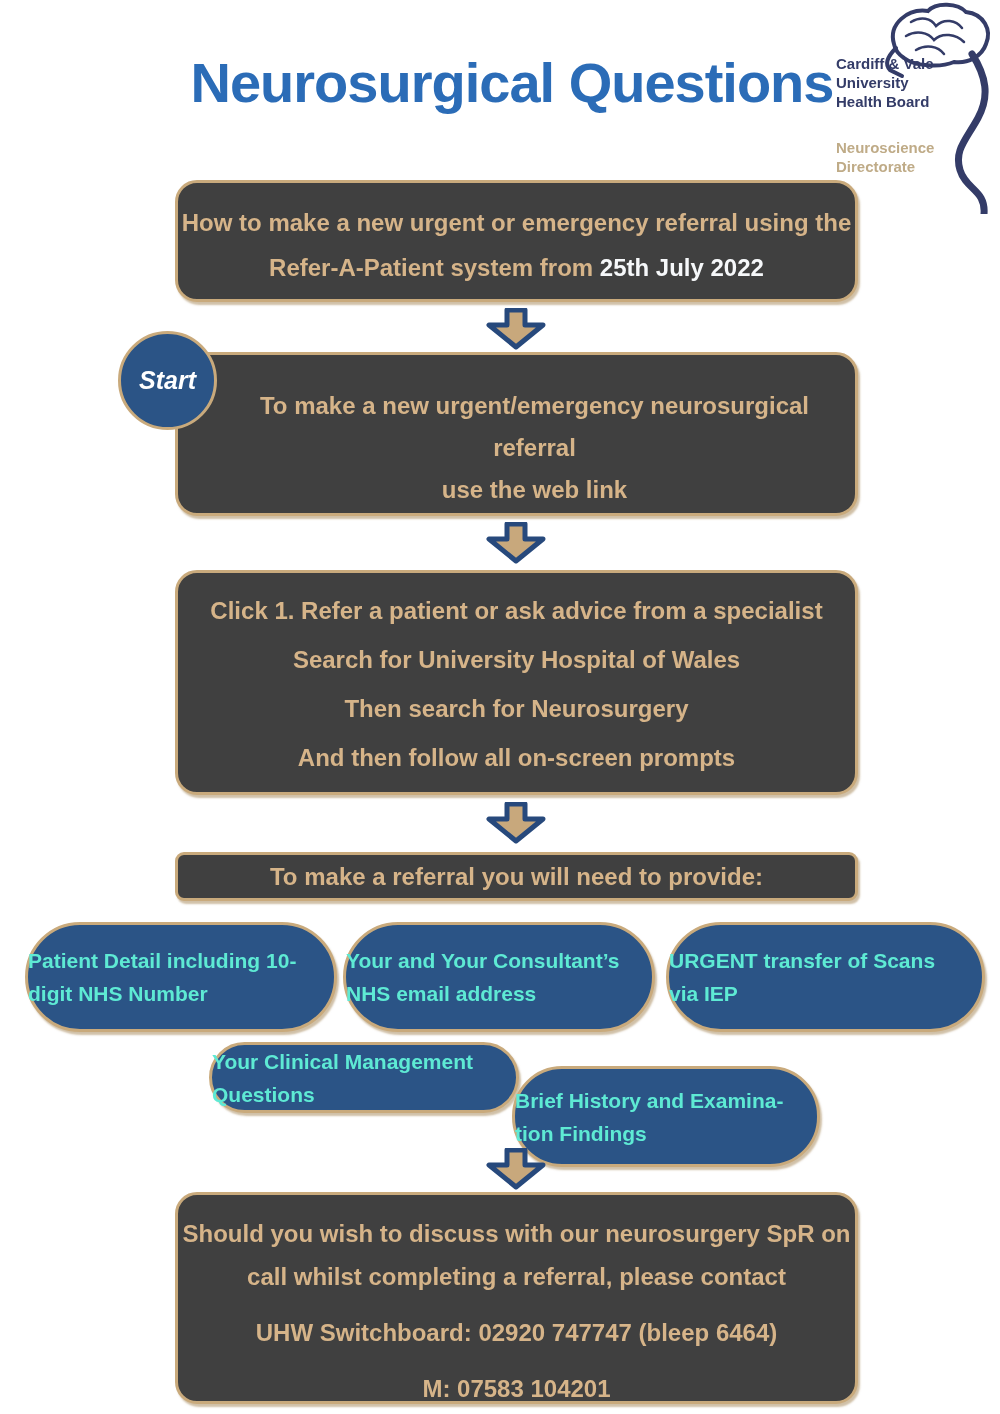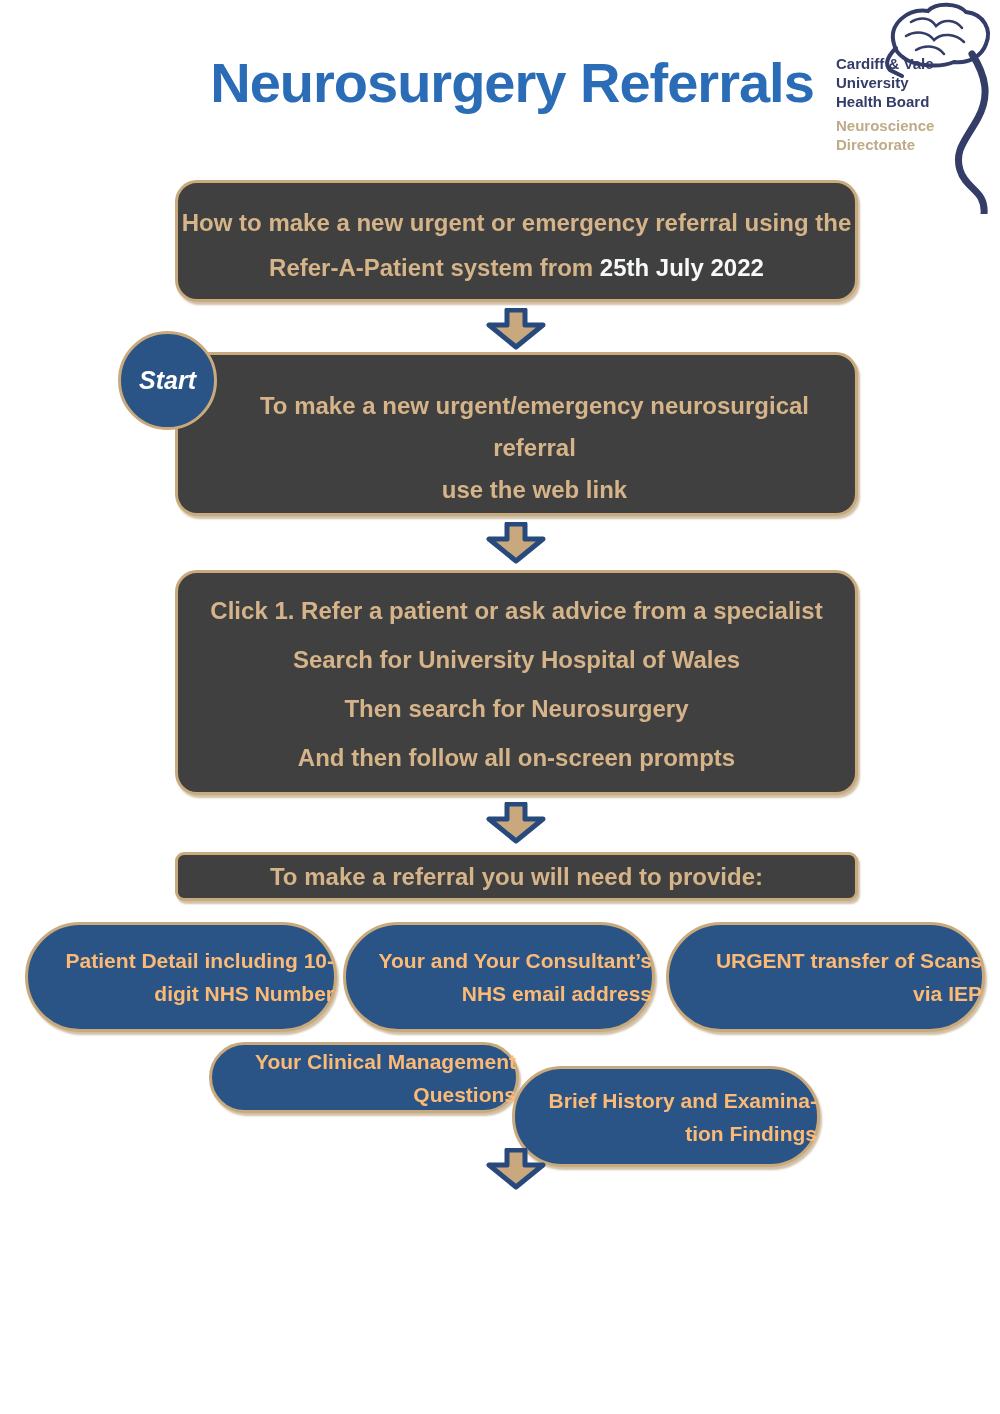--- a/index.html
+++ b/index.html
@@ -18,21 +18,21 @@
     color:#2b6cb7;
   }
   
   .logo{position:absolute;left:836px;top:2px;width:164px;height:212px;}
   .logo svg{position:absolute;left:0;top:0;}
   .logo-text{
     position:absolute;right:34px;top:52px;width:130px;
     text-align:left;font-weight:bold;font-size:15px;line-height:19px;
     color:#343c68;
   }
-  .logo-dept{color:#bfab87;margin-top:5px;}
+  .logo-dept{color:#bfab87;margin-top:27px;}
   
   .box{
     position:absolute;left:175px;width:683px;
     background:#404040;
     border:3px solid #c9aa7c;
     border-radius:22px;
     box-sizing:border-box;
     box-shadow:2px 3px 2px rgba(170,140,95,.55);
     color:#d6b489;
     font-weight:bold;font-size:24px;text-align:center;
@@ -69,36 +69,36 @@
   .arrow1{top:308px;}
   .arrow2{top:522px;}
   .arrow3{top:802px;}
   .arrow4{top:1148px;}
   
   .pill{
     position:absolute;
     background:#2b5486;border:3px solid #c9aa7c;
     box-sizing:border-box;
     box-shadow:2px 3px 2px rgba(170,140,95,.55);
-    display:flex;flex-direction:column;align-items:flex-end;justify-content:center;
-    color:#fdba74;font-weight:bold;font-size:21px;text-align:center;
+    display:flex;flex-direction:column;align-items:flex-start;justify-content:center;
+    color:#5eead4;font-weight:bold;font-size:21px;text-align:center;
   }
   .pill .pill-line{line-height:33px;}
   .pill1{left:25px; top:922px;width:312px;height:110px;border-radius:55px;}
   .pill2{left:343px;top:922px;width:312px;height:110px;border-radius:55px;}
   .pill3{left:666px;top:922px;width:319px;height:110px;border-radius:55px;}
   .pill4{left:209px;top:1042px;width:310px;height:71px;border-radius:50px;}
   .pill5{left:512px;top:1042px;width:308px;height:101px;border-radius:50px;margin-top:24px;}
 </style>
 </head>
 <body>
 
 <div id="page">
 
-  <div class="title">Neurosurgery Referrals</div>
+  <div class="title">Neurosurgical Questions</div>
 
   <div class="logo">
     <svg width="164" height="212" viewBox="0 0 164 212">
       <g fill="none" stroke="#343c68" stroke-linecap="round">
 
         <path stroke-width="4" d="M58,42 C52,22 72,6 92,9 C100,0 122,1 130,10 C148,12 156,28 150,42 C146,54 132,62 118,60 C104,66 78,64 68,56 C62,52 59,48 58,42 Z"></path>
 
         <path stroke-width="2.5" d="M75,20 C85,14 95,16 100,24 C108,16 120,18 126,26"></path>
         <path stroke-width="2.5" d="M70,34 C80,28 92,30 98,38 C106,30 120,32 128,40"></path>
         <path stroke-width="2.5" d="M80,48 C90,42 102,44 108,52"></path>
@@ -178,14 +178,20 @@
   </div>
   <div class="pill pill5">
     <div class="pill-line">Brief History and Examina-</div>
     <div class="pill-line">tion Findings</div>
   </div>
 
   <svg class="arrow arrow4" viewBox="0 0 66 42">
     <path d="M24,2 L42,2 L42,17 L60,17 L33,39 L6,17 L24,17 Z" fill="#c8a87c" stroke="#27497c" stroke-width="5" stroke-linejoin="round"></path>
   </svg>
 
+  <div class="box box4">
+    <div class="line">Should you wish to discuss with our neurosurgery SpR on</div>
+    <div class="line">call whilst completing a referral, please contact</div>
+    <div class="sw">UHW Switchboard: 02920 747747 (bleep 6464)</div>
+    <div class="mob">M: 07583 104201</div>
+  </div>
 
 </div>
 
 </body></html>

